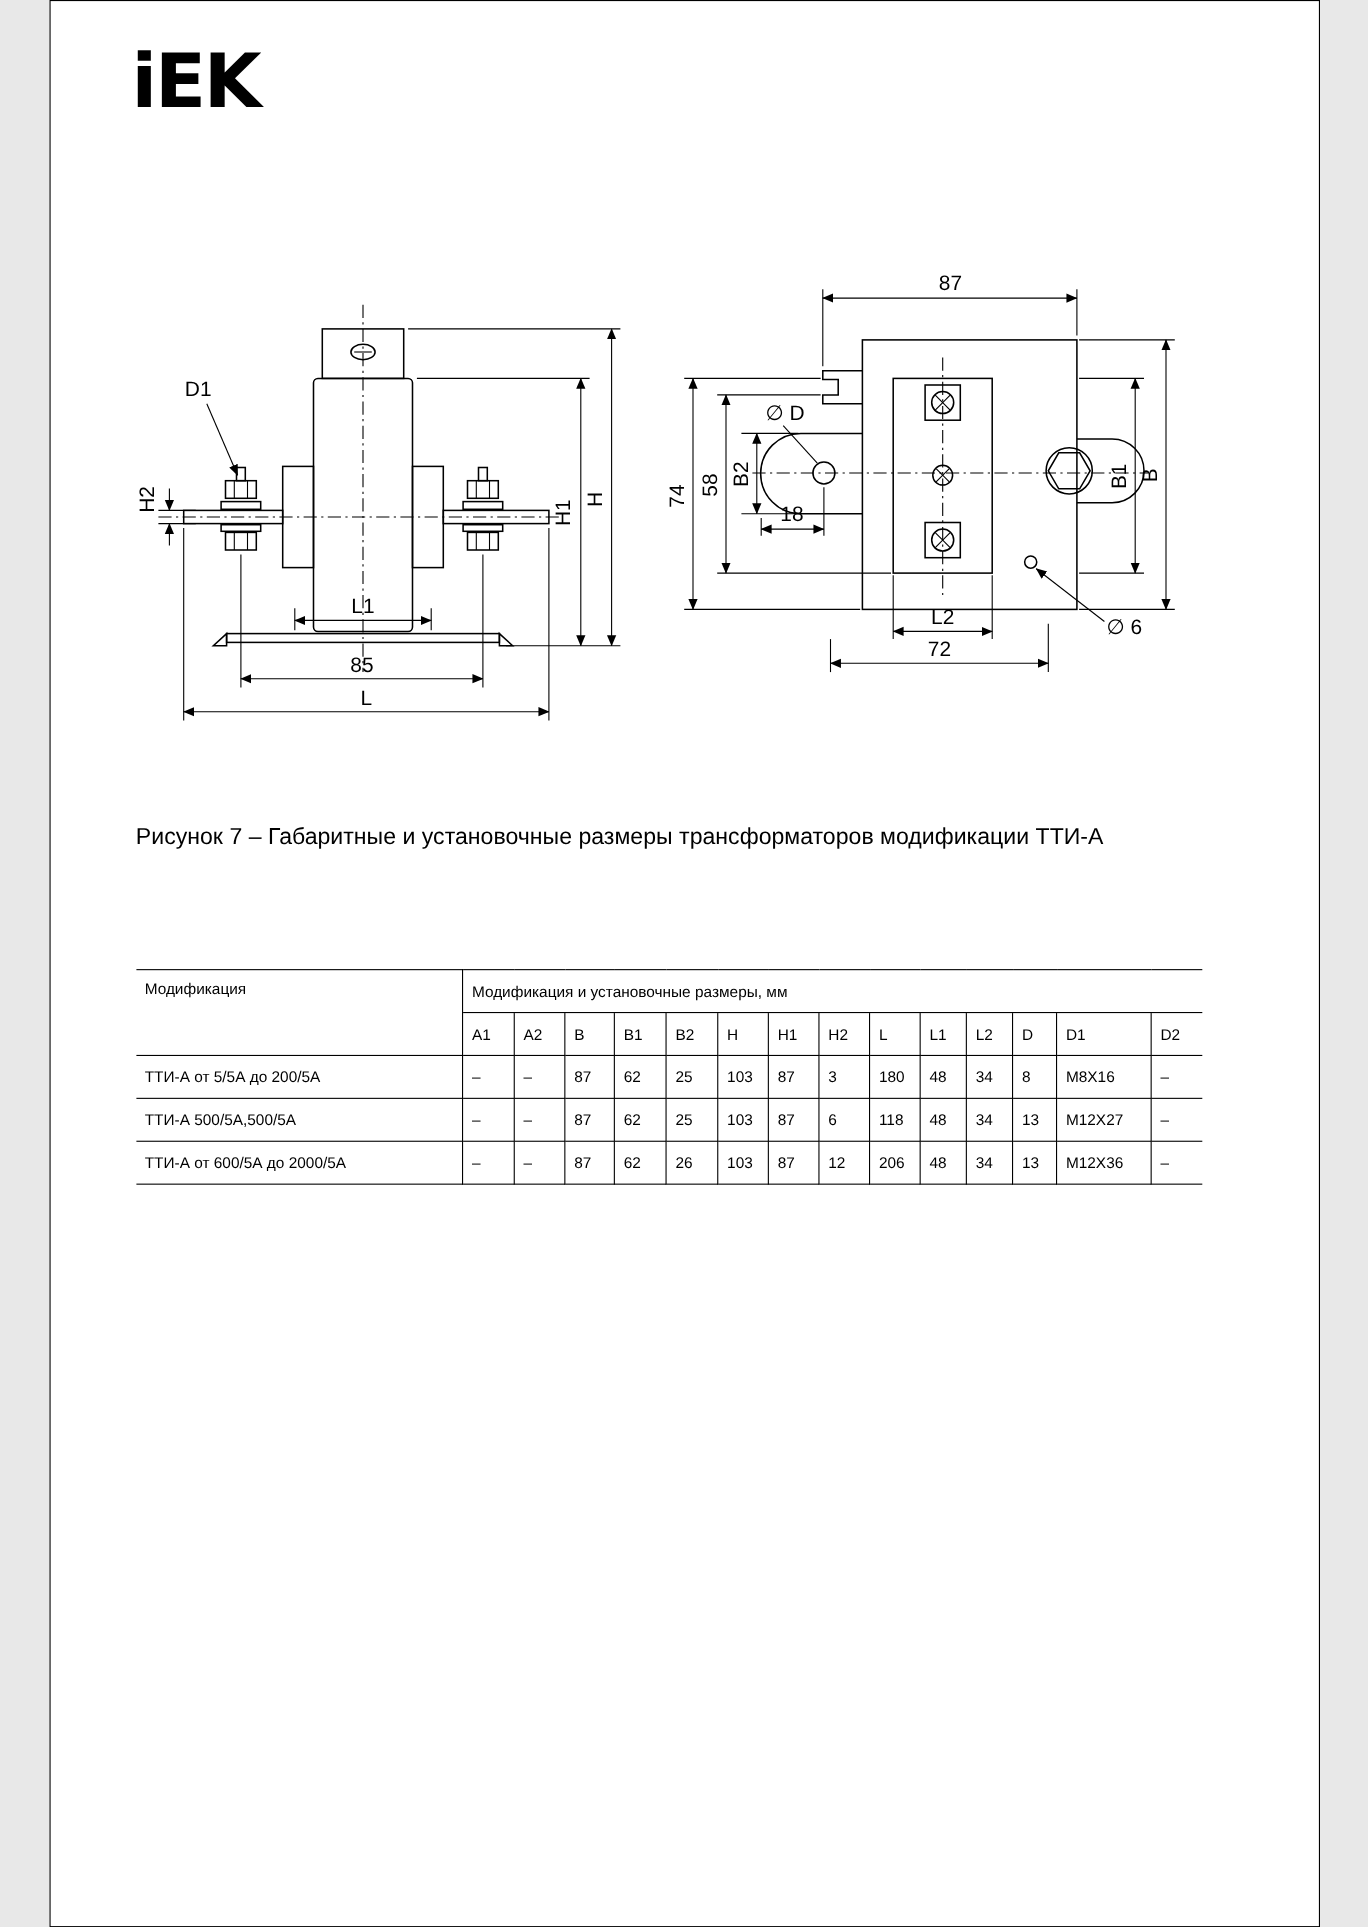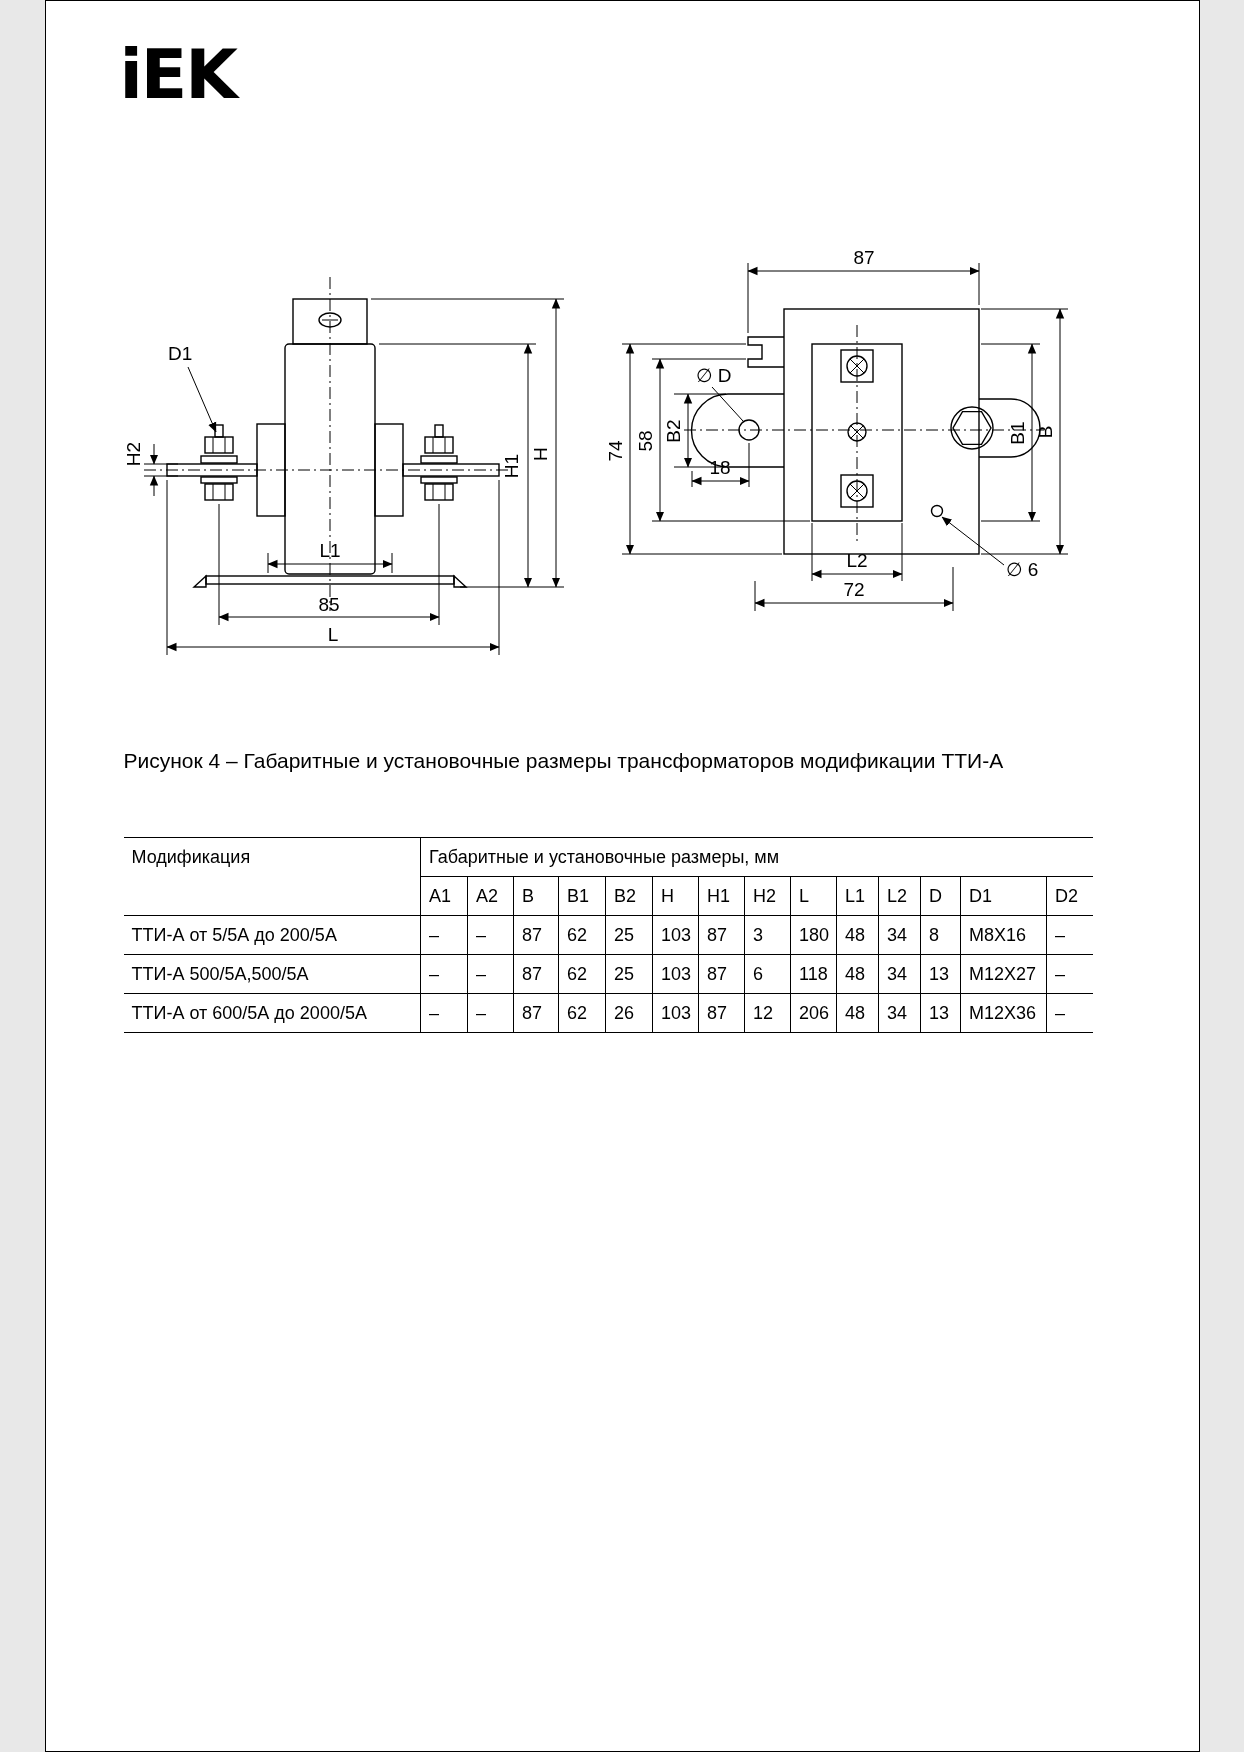--- a/index.html
+++ b/index.html
@@ -30,25 +30,25 @@
     font-size:19px;
     fill:#000;
     stroke:none;
   }
   .caption{
     position:absolute;left:78px;top:748px;
     font-size:21px;
     margin:0;
   }
   .dim-table{
-    position:absolute;left:78px;top:836px;
+    position:absolute;left:78px;top:880px;
     border-collapse:collapse;
     table-layout:fixed;
     width:969px;
-    font-size:18px;
+    font-size:14px;
   }
   .dim-table th,.dim-table td{
     border:1px solid #000;
     font-weight:normal;
     text-align:left;
     vertical-align:middle;
     padding:6px 4px 6px 8px;
     height:26px;
     overflow:hidden;
     white-space:nowrap;
@@ -247,21 +247,21 @@
       <text x="592" y="153">∅ D</text>
       <text x="616" y="245" text-anchor="middle">18</text>
       <text x="920" y="204" text-anchor="middle" transform="rotate(-90 920 204)">B1</text>
       <text x="948" y="203" text-anchor="middle" transform="rotate(-90 948 203)">B</text>
       <text x="753" y="338" text-anchor="middle">L2</text>
       <text x="750" y="367" text-anchor="middle">72</text>
       <text x="902" y="347">∅ 6</text>
     </g>
   </svg>
 
-  <p class="caption">Рисунок 4 – Габаритные и установочные размеры трансформаторов модификации ТТИ-А</p>
+  <p class="caption">Рисунок 7 – Габаритные и установочные размеры трансформаторов модификации ТТИ-А</p>
 
   <table class="dim-table">
     <colgroup>
       <col style="width:297px">
         <col style="width:47px">
         <col style="width:46px">
         <col style="width:45px">
       <col style="width:47px">
         <col style="width:47px">
         <col style="width:46px">
@@ -270,21 +270,21 @@
         <col style="width:46px">
         <col style="width:42px">
         <col style="width:42px">
       <col style="width:40px">
         <col style="width:86px">
         <col style="width:46px">
     </colgroup>
     <thead>
       <tr>
         <th class="mod-col" rowspan="2">Модификация</th>
-        <th colspan="14">Габаритные и установочные размеры, мм</th>
+        <th colspan="14">Модификация и установочные размеры, мм</th>
       </tr>
       <tr>
         <th>А1</th>
         <th>А2</th>
         <th>В</th>
         <th>В1</th>
         <th>В2</th>
         <th>Н</th>
         <th>Н1</th>
         <th>Н2</th>

